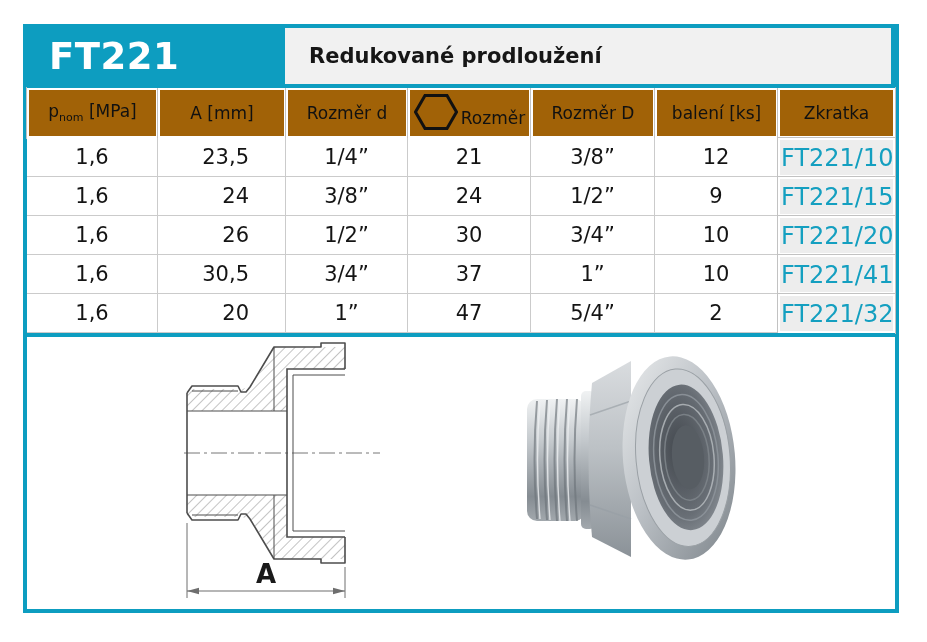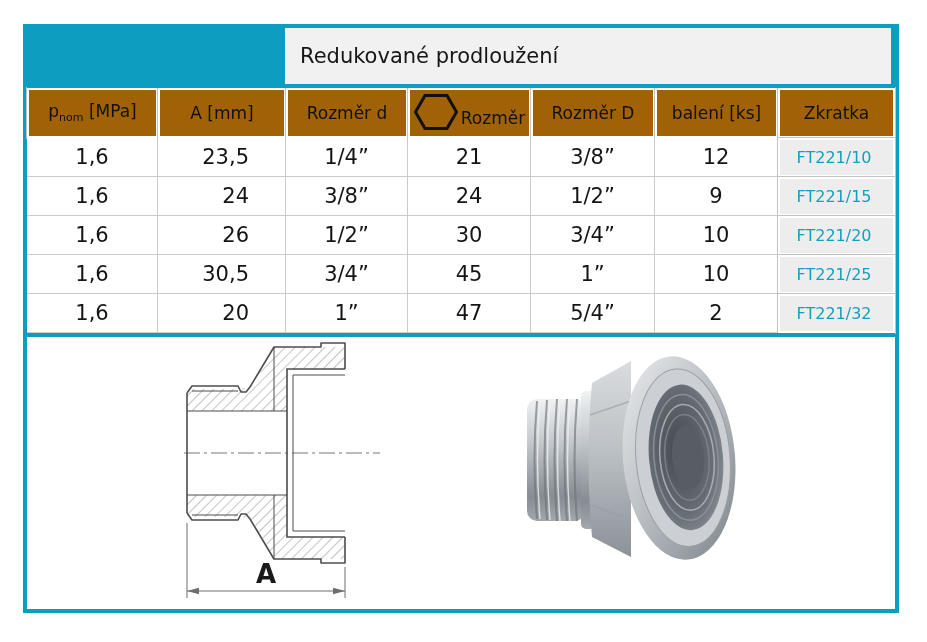--- a/index.html
+++ b/index.html
@@ -13,59 +13,60 @@
     box-sizing:border-box;border:4px solid #0d9dc0;border-top:0;background:#fff;
   }
   
   .band{position:relative;height:64px;background:#0d9dc0;}
   .band-code{
     position:absolute;left:22px;top:50%;transform:translateY(-50%);
     font-size:37px;font-weight:bold;color:#ffffff;letter-spacing:.5px;
   }
   .title-box{
     position:absolute;left:258px;top:4px;right:4px;bottom:4px;background:#f1f1f1;
-    display:flex;align-items:center;padding-left:15px;box-sizing:border-box;
-    font-size:21px;color:#161616;
+    display:flex;align-items:center;padding-left:24px;box-sizing:border-box;
+    font-size:21px;color:#161616;font-weight:bold;
   }
   
   table{width:868px;border-collapse:separate;border-spacing:0;table-layout:fixed;}
   th,td{box-sizing:border-box;font-weight:normal;overflow:hidden;}
   th{
     height:50px;background:#a16207;border:2px solid #ffffff;
     box-shadow:0 0 0 1px #c2c2c2;font-size:17px;color:#111;
     text-align:center;vertical-align:middle;
   }
   td{
     height:39px;background:#ffffff;border-right:1px solid #cbcbcb;
     border-bottom:1px solid #cbcbcb;font-size:21px;color:#141414;
     text-align:center;vertical-align:middle;
   }
   td.c-a{text-align:right;padding-right:36px;}
   td.c-z{
     background:#ededed;border:2px solid #ffffff;box-shadow:0 0 0 1px #c2c2c2;
-    color:#149fc0;font-size:16px;text-align:center;padding-right:6px;
+    color:#149fc0;font-size:24px;text-align:center;padding-right:6px;
   }
   sub.u{font-size:11px;}
   th .hexwrap{display:flex;align-items:flex-end;justify-content:center;gap:3px;padding-bottom:4px;}
   th .hexwrap svg{display:block;margin-bottom:-1px;}
   th .hexlabel{padding-bottom:2px;}
   
   .panel{
     position:relative;height:276px;border-top:4px solid #0d9dc0;
     box-sizing:border-box;background:#fff;
   }
   .tech{position:absolute;left:155px;top:4px;}
   .photo{position:absolute;left:492px;top:12px;}
 </style>
 </head>
 <body>
 
 <div class="sheet">
 
   <div class="band">
+    <div class="band-code">FT221</div>
     <div class="title-box">
       <span>Redukované prodloužení</span>
     </div>
   </div>
 
   <table>
     <colgroup>
       <col style="width:131px">
         <col style="width:128px">
         <col style="width:122px">
@@ -117,24 +118,24 @@
         <td>1/2”</td>
         <td>30</td>
         <td>3/4”</td>
         <td>10</td>
         <td class="c-z">FT221/20</td>
       </tr>
       <tr>
         <td>1,6</td>
         <td class="c-a">30,5</td>
         <td>3/4”</td>
-        <td>45</td>
+        <td>37</td>
         <td>1”</td>
         <td>10</td>
-        <td class="c-z">FT221/25</td>
+        <td class="c-z">FT221/41</td>
       </tr>
       <tr>
         <td>1,6</td>
         <td class="c-a">20</td>
         <td>1”</td>
         <td>47</td>
         <td>5/4”</td>
         <td>2</td>
         <td class="c-z">FT221/32</td>
       </tr>

